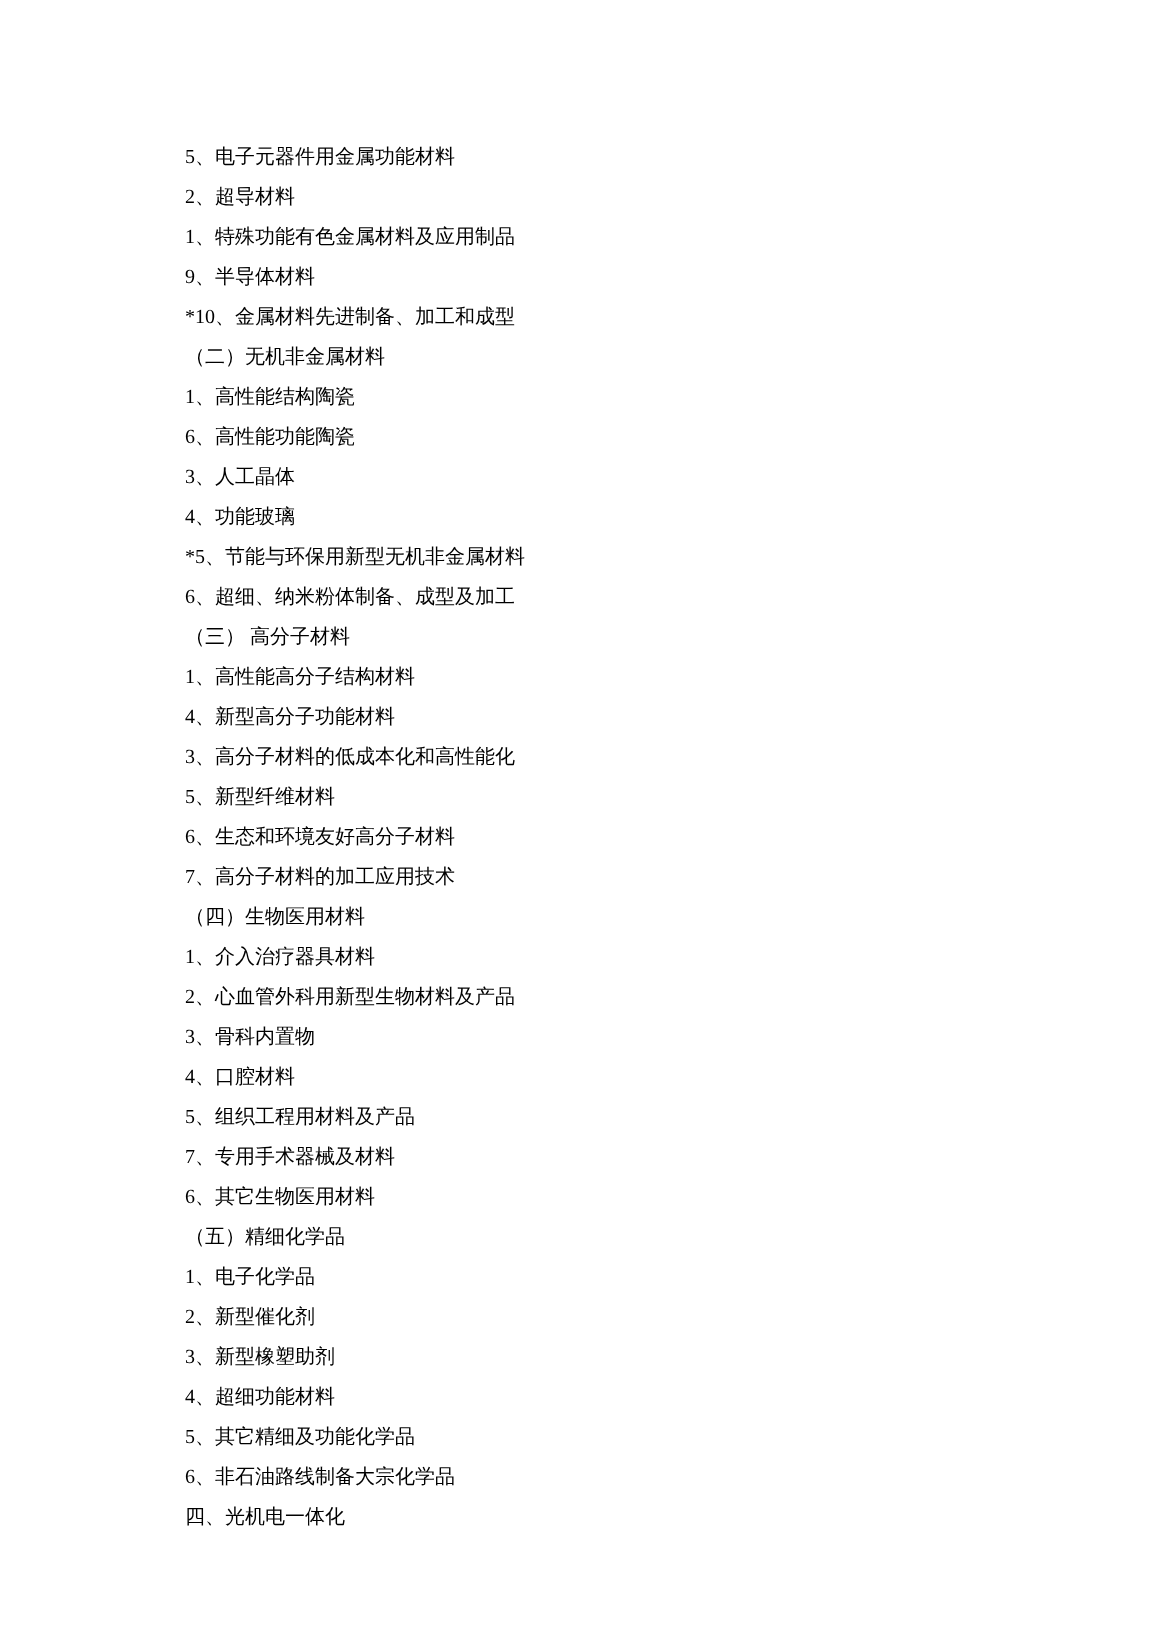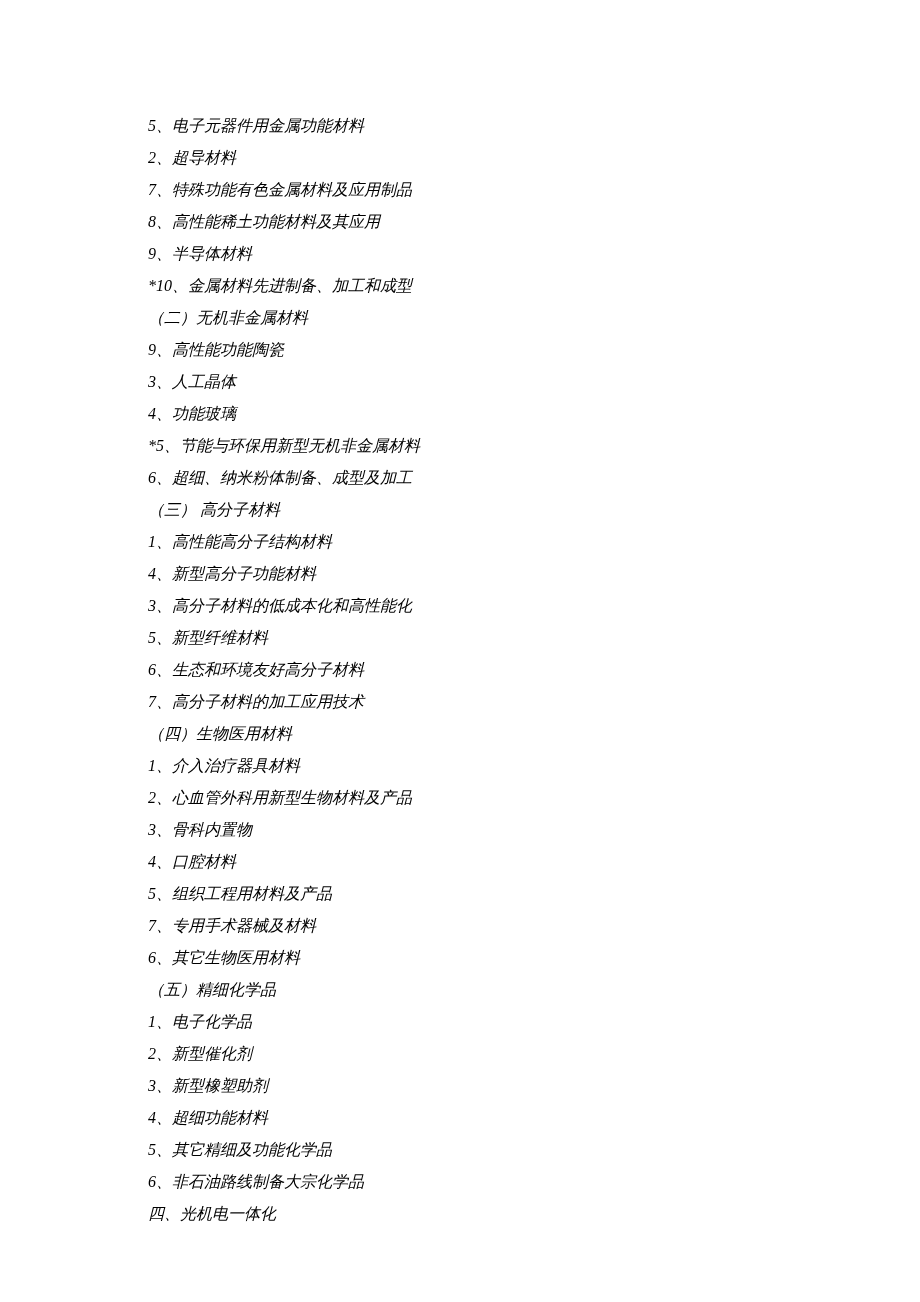--- a/index.html
+++ b/index.html
@@ -16,35 +16,34 @@
       color: #000000;
       line-height: 2.0;
     }
     .content {
       padding-top: 110px;
       padding-left: 148px;
       padding-right: 120px;
     }
     .line {
       white-space: nowrap;
-      font-style: italic;
     }
   </style>
 </head>
 <body>
 
 <div class="content">
   <div class="line">5、电子元器件用金属功能材料</div>
   <div class="line">2、超导材料</div>
-  <div class="line">7、特殊功能有色金属材料及应用制品</div>
-  <div class="line">8、高性能稀土功能材料及其应用</div>
+  <div class="line">1、特殊功能有色金属材料及应用制品</div>
   <div class="line">9、半导体材料</div>
   <div class="line">*10、金属材料先进制备、加工和成型</div>
   <div class="line">（二）无机非金属材料</div>
-  <div class="line">9、高性能功能陶瓷</div>
+  <div class="line">1、高性能结构陶瓷</div>
+  <div class="line">6、高性能功能陶瓷</div>
   <div class="line">3、人工晶体</div>
   <div class="line">4、功能玻璃</div>
   <div class="line">*5、节能与环保用新型无机非金属材料</div>
   <div class="line">6、超细、纳米粉体制备、成型及加工</div>
   <div class="line">（三） 高分子材料</div>
   <div class="line">1、高性能高分子结构材料</div>
   <div class="line">4、新型高分子功能材料</div>
   <div class="line">3、高分子材料的低成本化和高性能化</div>
   <div class="line">5、新型纤维材料</div>
   <div class="line">6、生态和环境友好高分子材料</div>

